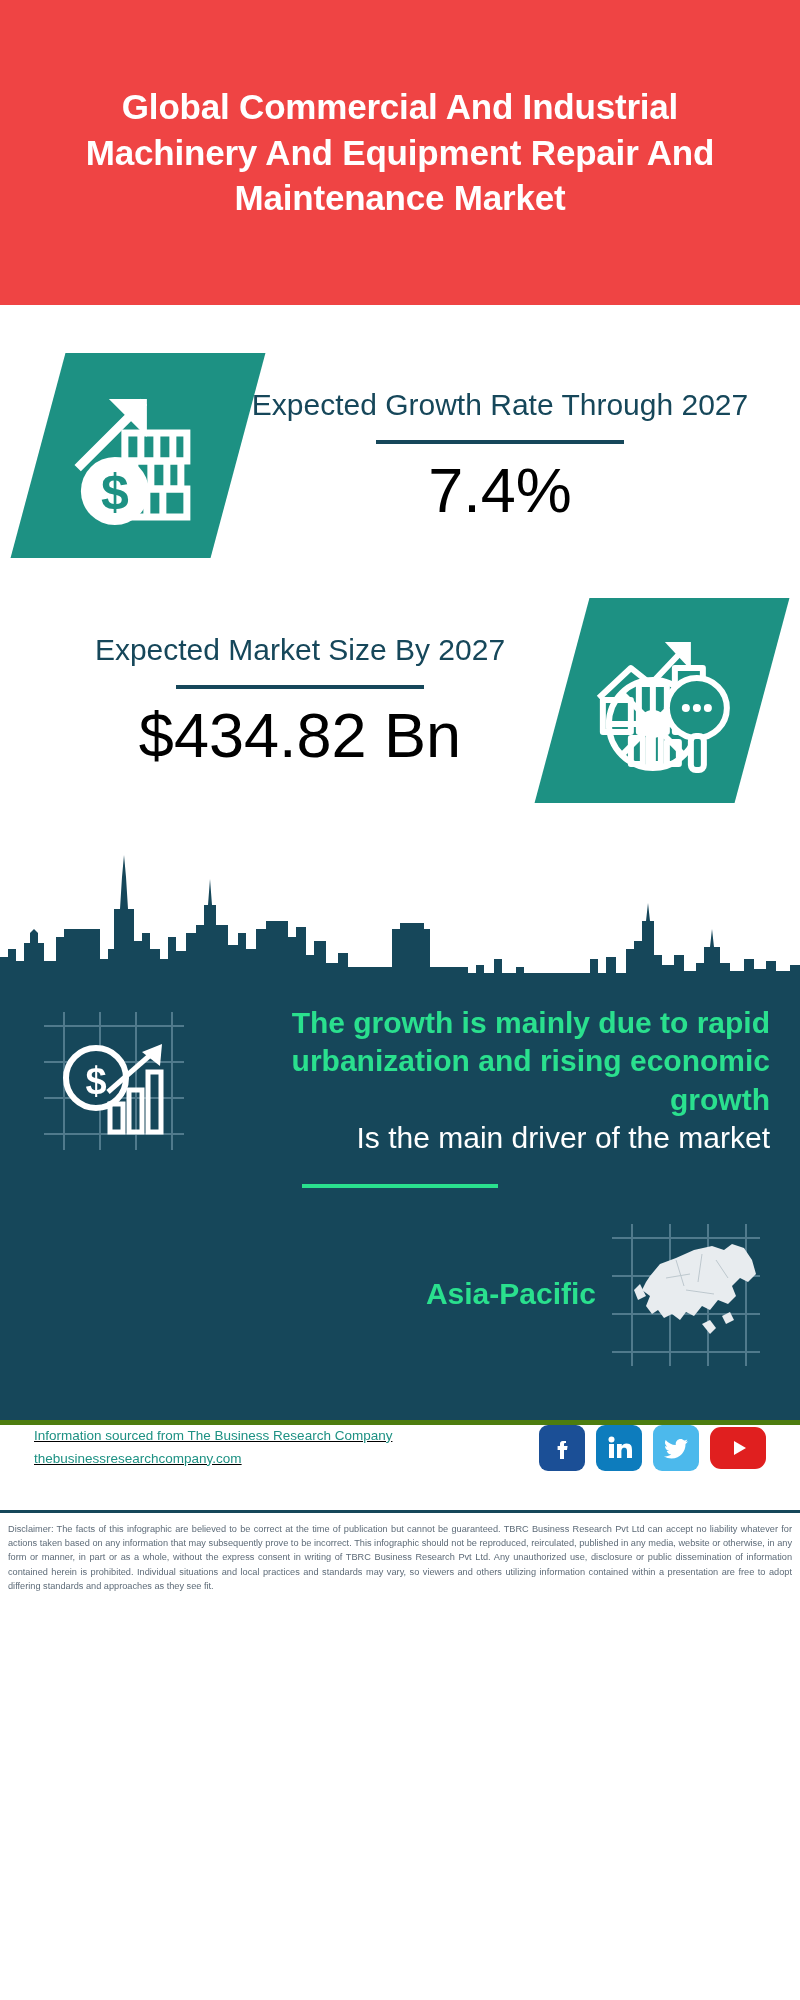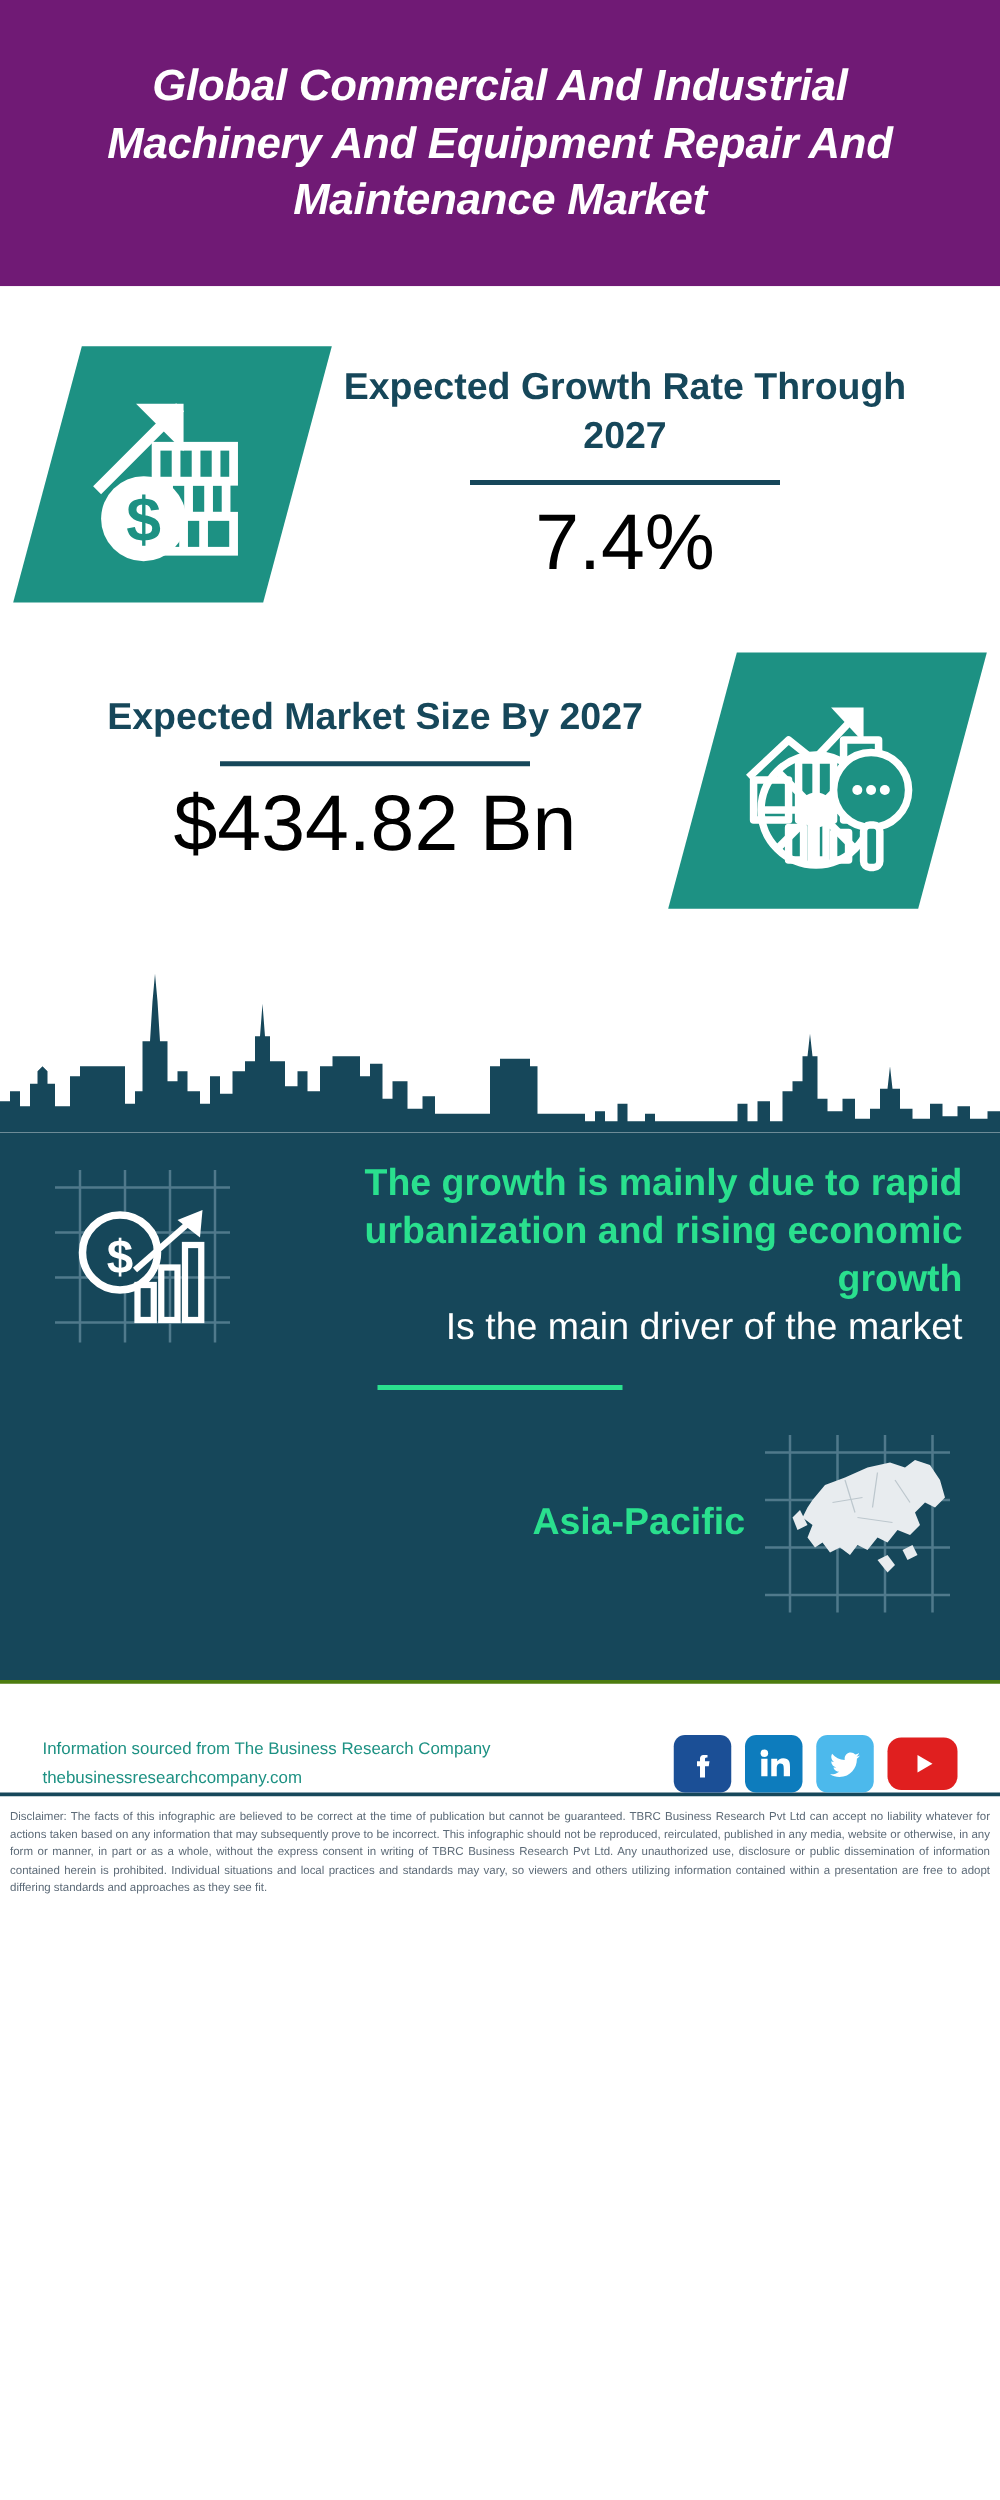--- a/index.html
+++ b/index.html
@@ -7,25 +7,24 @@
   body {
     font-family:"Liberation Sans", sans-serif;
     background:#ffffff;
     width:800px; height:2000px;
     overflow:hidden;
     position:relative;
   }
 
   
   .header {
-    background:#701a75;
-    height:229px;
+    background:#ef4444;
+    height:305px;
     display:flex; align-items:center; justify-content:center;
     padding:0 70px;
-    font-style:italic;
   }
   .header-title {
     color:#ffffff;
     font-size:35px;
     font-weight:bold;
     line-height:1.30;
     text-align:center;
     letter-spacing:-0.2px;
   }
 
@@ -45,21 +44,21 @@
     background:#1d9183;
     transform:skewX(-15deg);
     flex:0 0 auto;
     display:flex; align-items:center; justify-content:center;
   }
   .tile > svg { transform:skewX(15deg); }
 
   .stat-text { flex:1 1 auto; text-align:center; }
   .stat-label {
     color:#16475a;
-    font-size:30px; font-weight:bold;
+    font-size:30px; font-weight:normal;
     line-height:1.30;
   }
   .stat-rule {
     width:248px; height:4px;
     background:#16475a;
     margin:16px auto 12px auto;
   }
   .stat-value {
     color:#000000;
     font-size:63px; font-weight:normal;
@@ -108,24 +107,25 @@
 
   .divider-green {
     width:196px; height:4px;
     background:#2ae08e;
     margin:26px auto 6px auto;
   }
 
   
   .footer {
     background:#ffffff;
-    border-top:3px solid #4d7c0f;
+    border-top:5px solid #4d7c0f;
     height:90px;
-    display:flex; align-items:flex-end;
+    display:flex; align-items:flex-start;
     padding:0 34px 0 34px;
+    text-decoration:underline;
   }
   .source-text { flex:1 1 auto; }
   .source-line {
     color:#1d9183;
     font-size:13.5px;
     line-height:1.70;
   }
   .social-row { display:flex; align-items:center; gap:11px; flex:0 0 auto; }
   .social {
     width:46px; height:46px;

